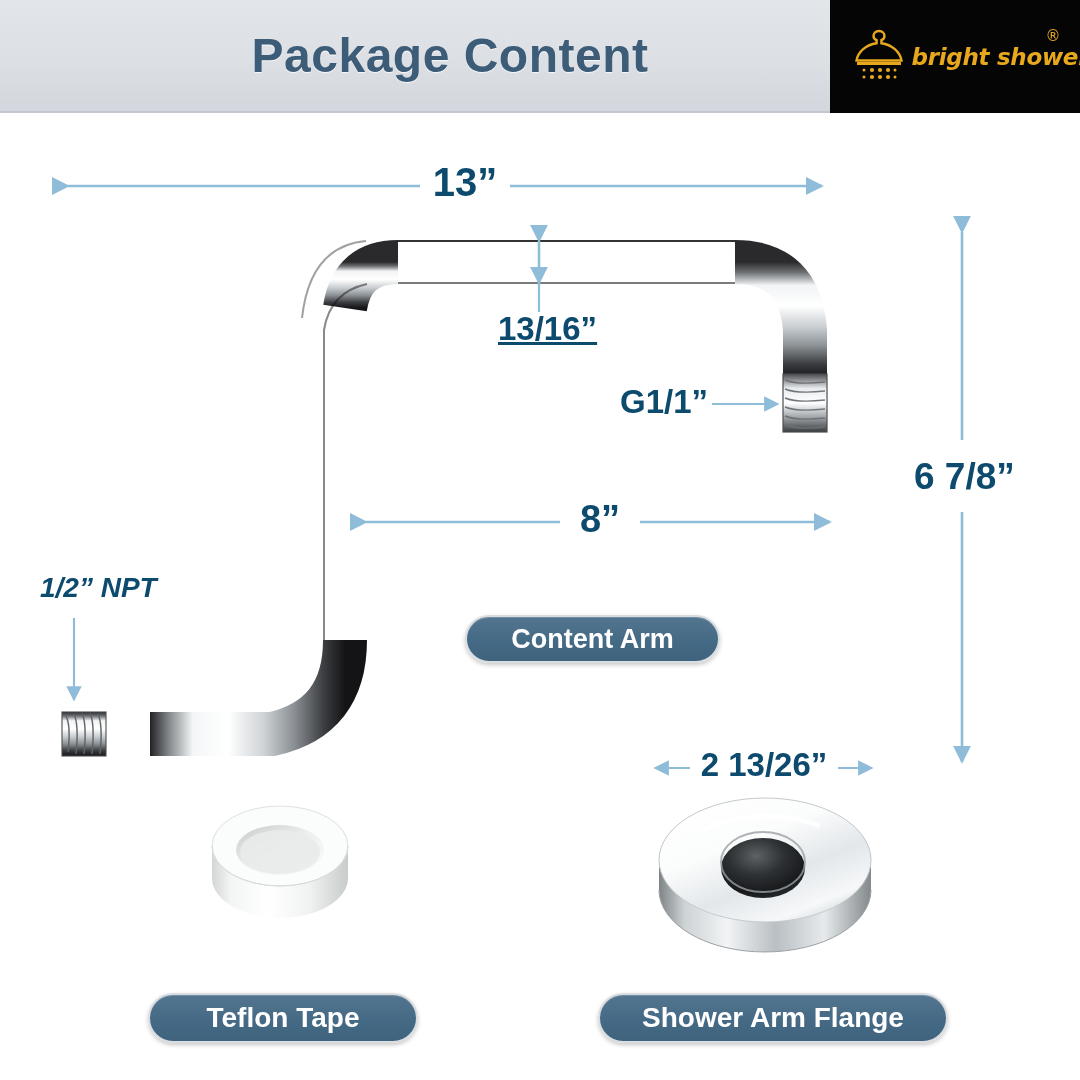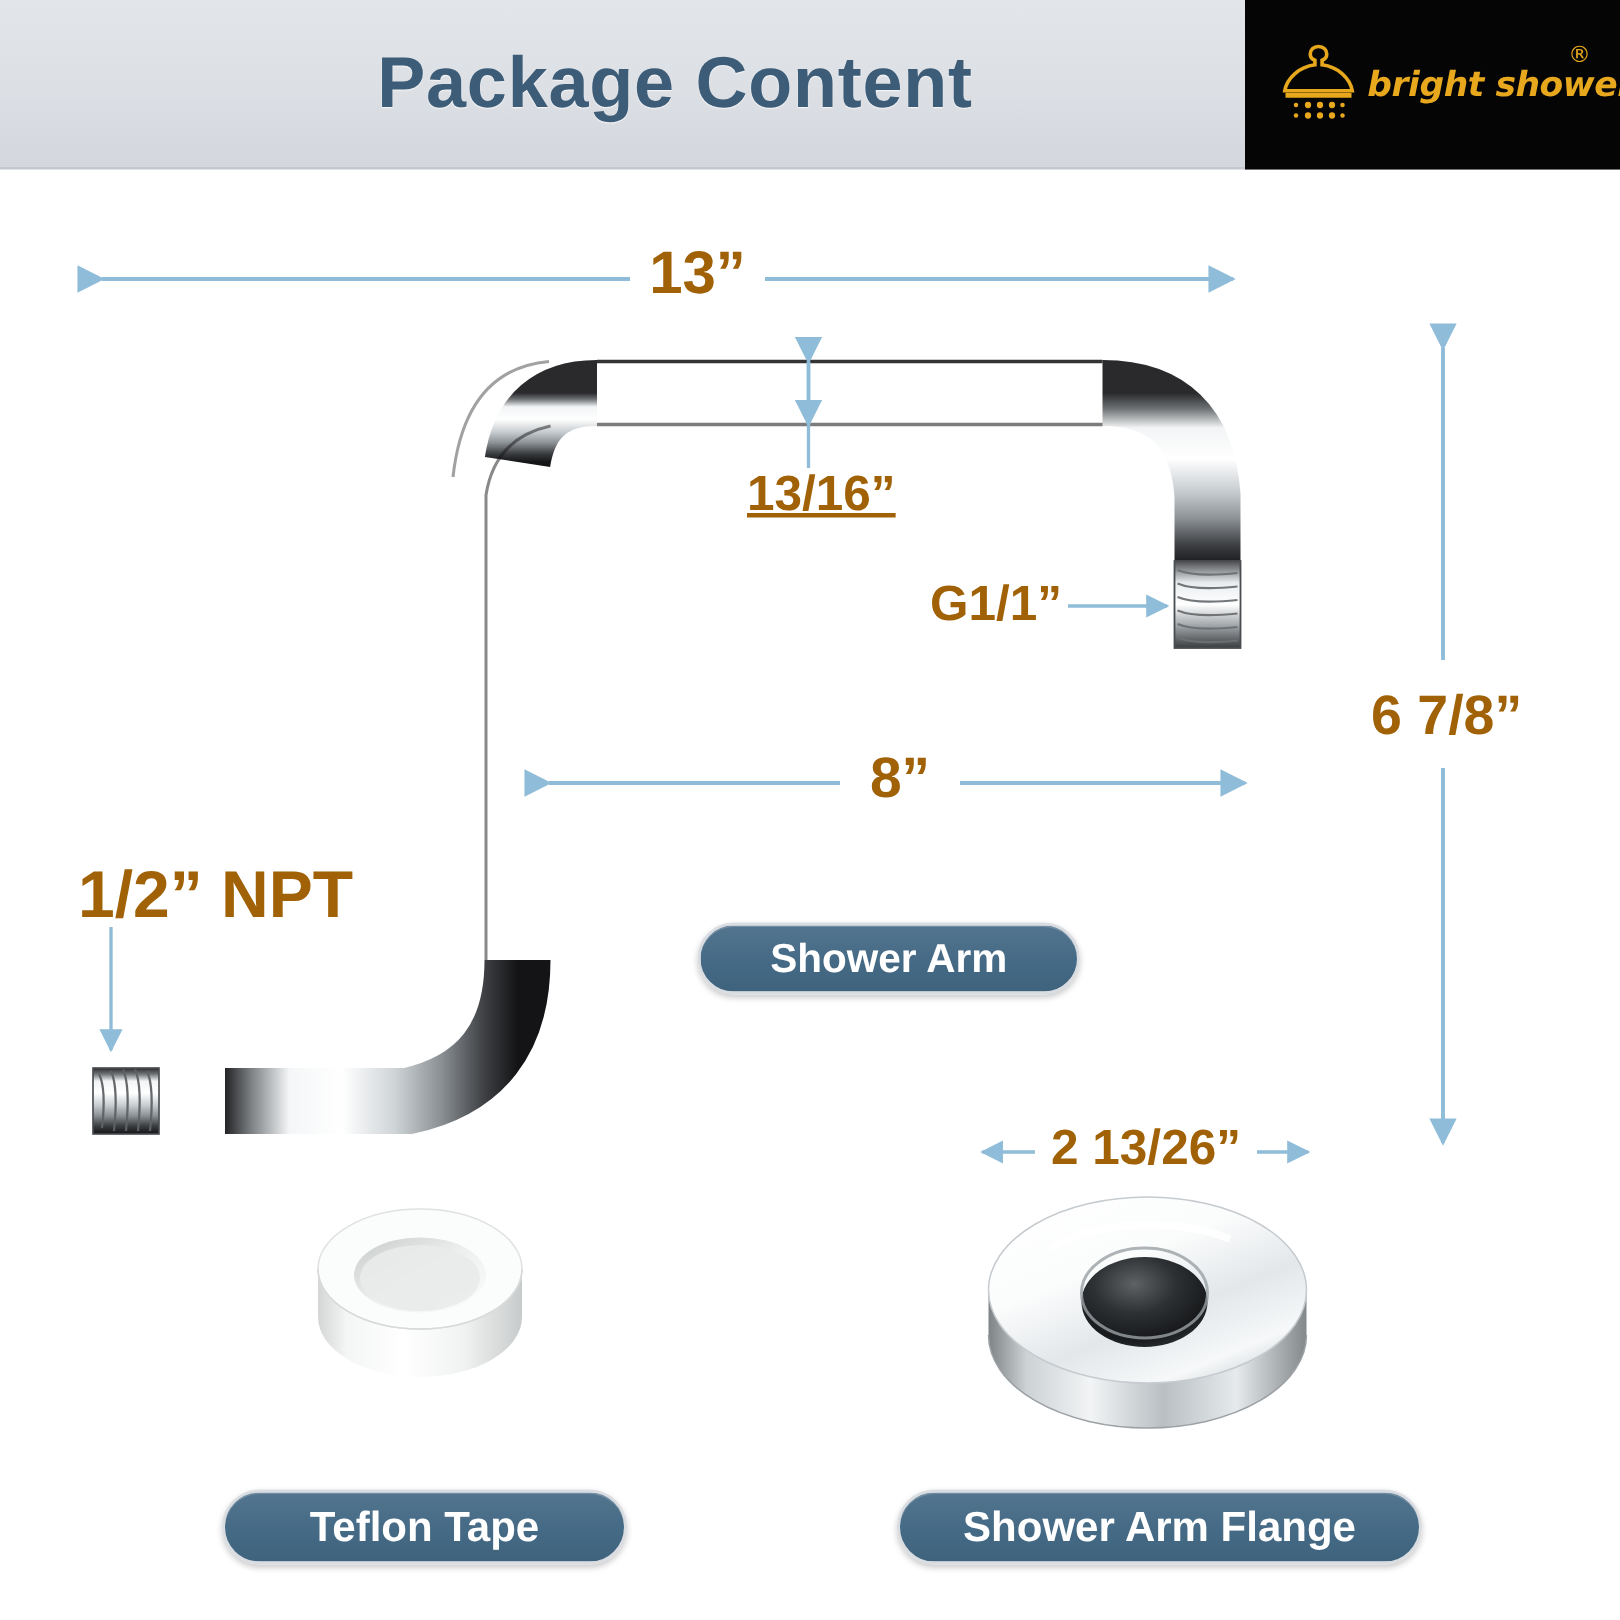--- a/index.html
+++ b/index.html
@@ -75,21 +75,21 @@
     right: 2px;
     top: 8px;
     font-size: 15px;
     color: #e8a81d;
     font-family: "DejaVu Sans", sans-serif;
   }
 
   
   .dim-label {
     position: absolute;
-    color: #a16207;
+    color: #0c4a6e;
     font-weight: bold;
     white-space: nowrap;
     text-shadow: 0 1px 1px rgba(255,255,255,0.9);
   }
 
   
   .badge {
     position: absolute;
     display: flex;
     align-items: center;
@@ -311,26 +311,26 @@
   <div class="dim-label" style="left:420px; top:160px; width:90px; text-align:center; font-size:40px;">13”</div>
 
   <div class="dim-label" style="left:498px; top:310px; font-size:33px;text-decoration:underline;">13/16”</div>
 
   <div class="dim-label" style="left:620px; top:383px; font-size:33px;">G1/1”</div>
 
   <div class="dim-label" style="left:914px; top:456px; font-size:37px;">6 7/8”</div>
 
   <div class="dim-label" style="left:560px; top:498px; width:80px; text-align:center; font-size:38px;">8”</div>
 
-  <div class="dim-label" style="left:52px; top:572px; font-size:44px;">1/2” NPT</div>
+  <div class="dim-label" style="left:40px; top:572px; font-size:28px;font-style:italic;">1/2” NPT</div>
 
   <div class="dim-label" style="left:690px; top:746px; width:148px; text-align:center; font-size:33px;">2 13/26”</div>
 
   <div class="badge" style="left:465px; top:615px; width:255px; height:48px; font-size:27px;">
-    <span>Shower Arm</span>
+    <span>Content Arm</span>
   </div>
 
   <div class="badge" style="left:598px; top:993px; width:350px; height:50px; font-size:28px;">
     <span>Shower Arm Flange</span>
   </div>
 
   <div class="badge" style="left:148px; top:993px; width:270px; height:50px; font-size:28px;">
     <span>Teflon Tape</span>
   </div>
 

